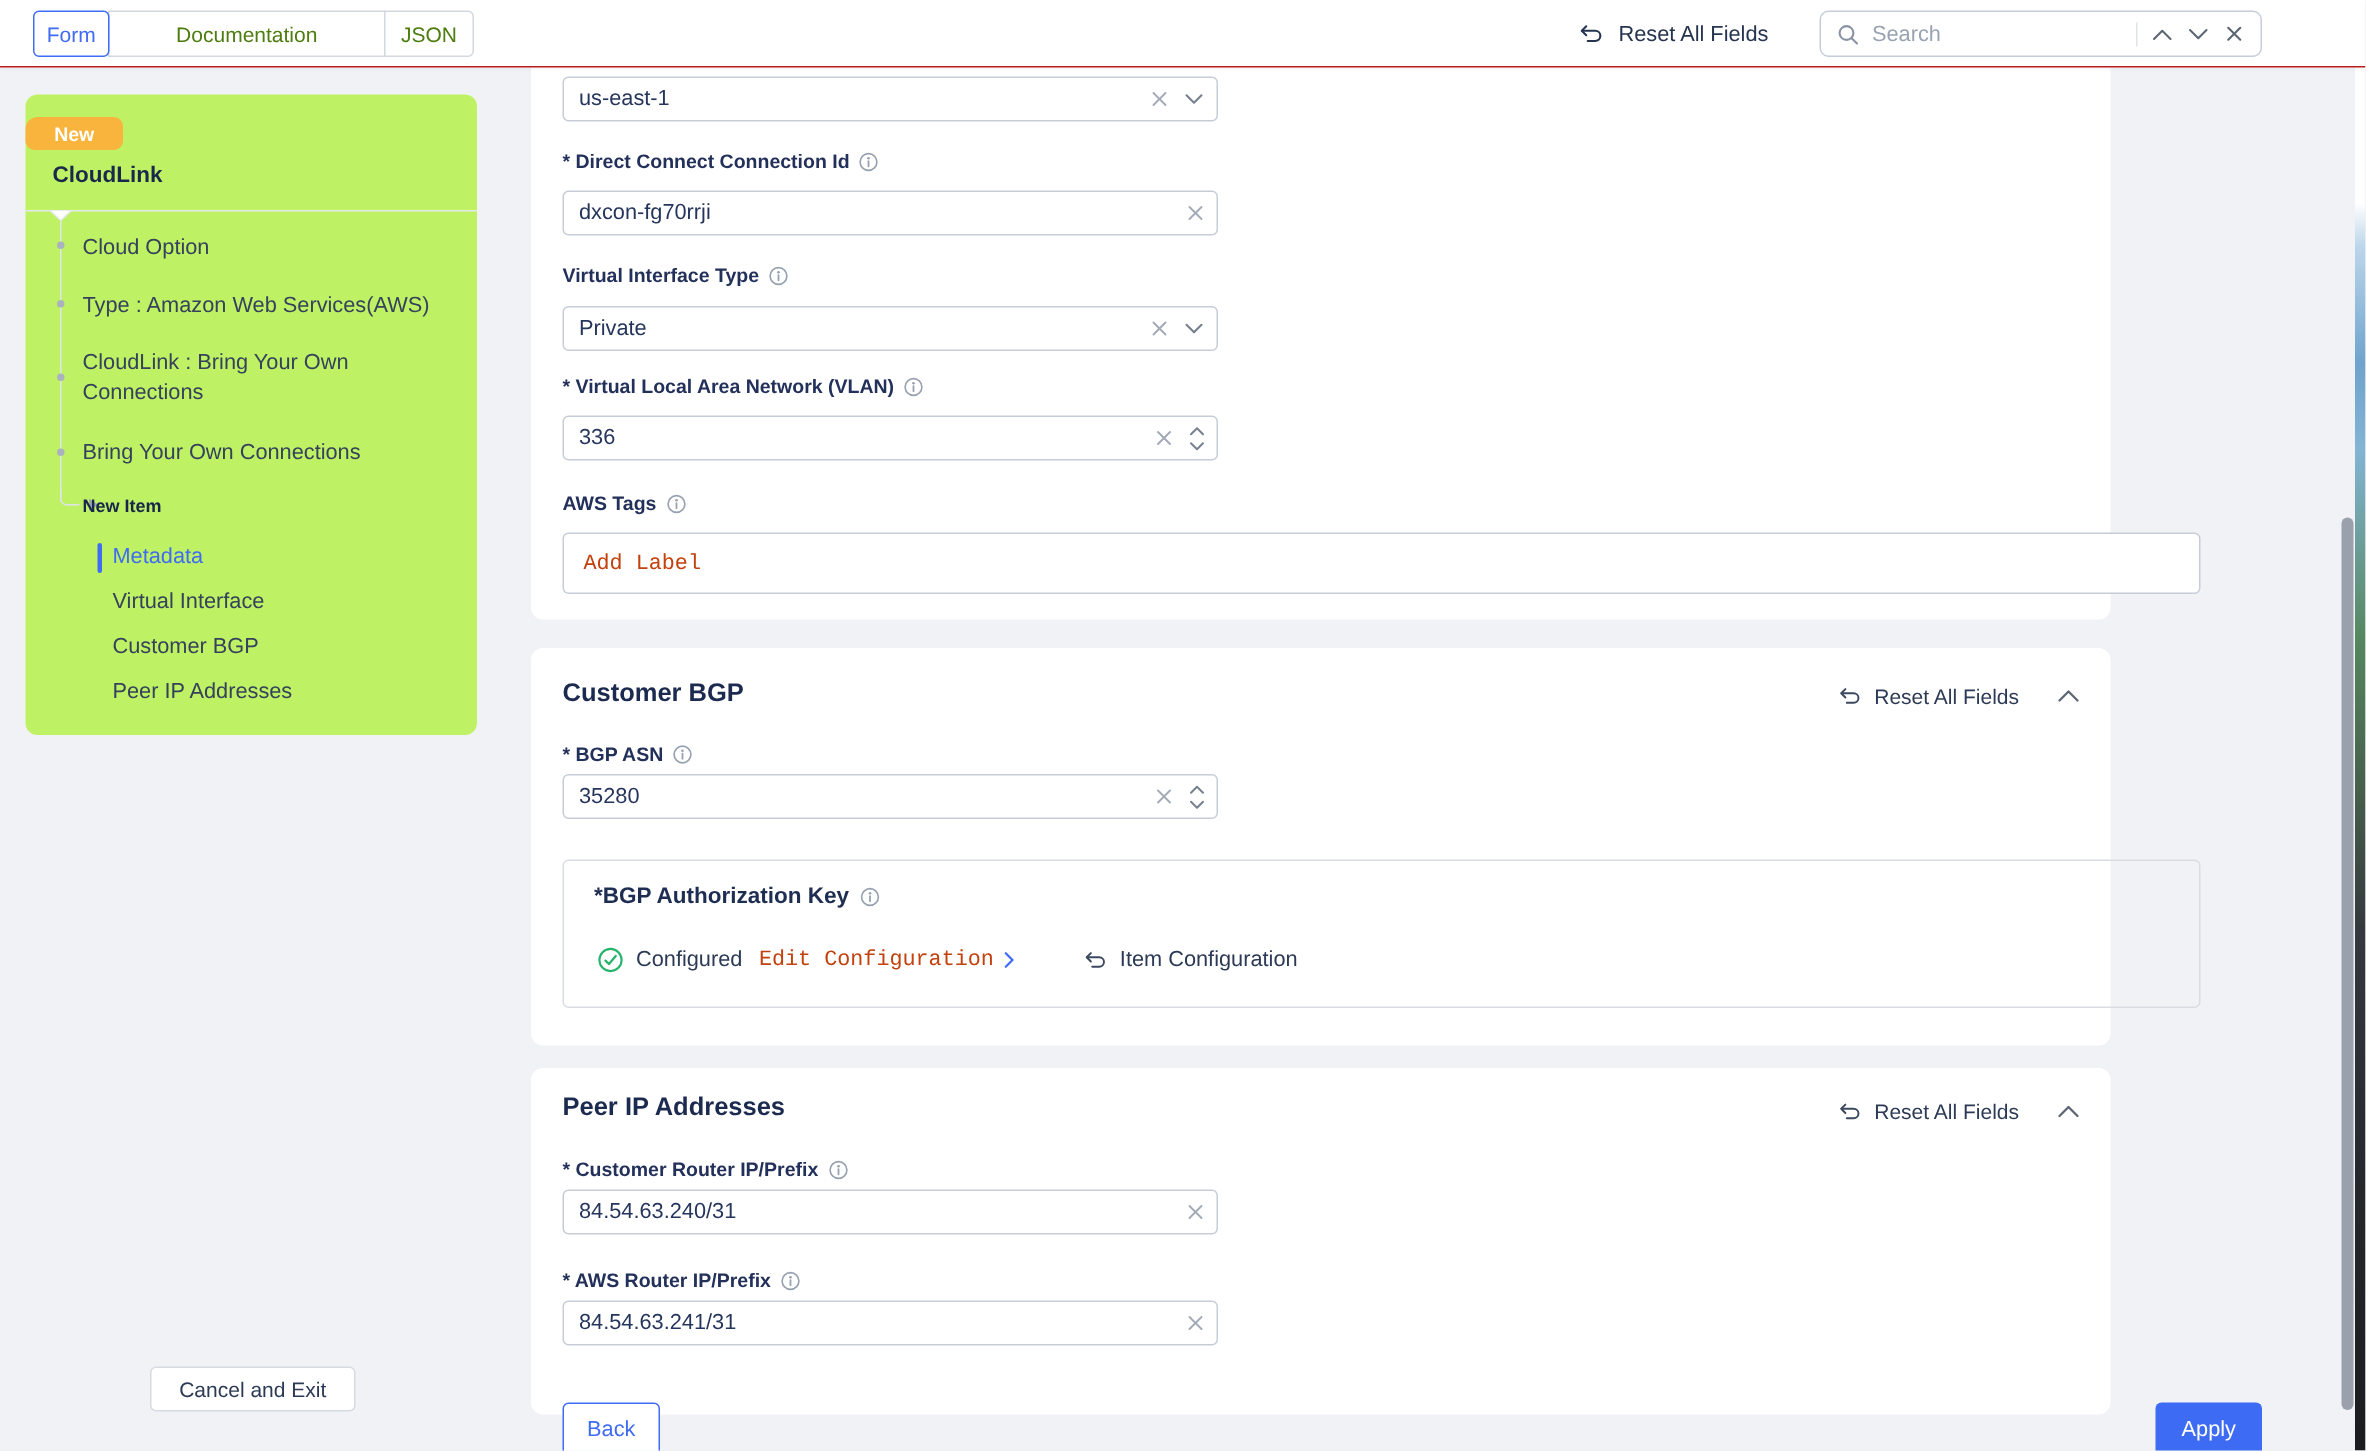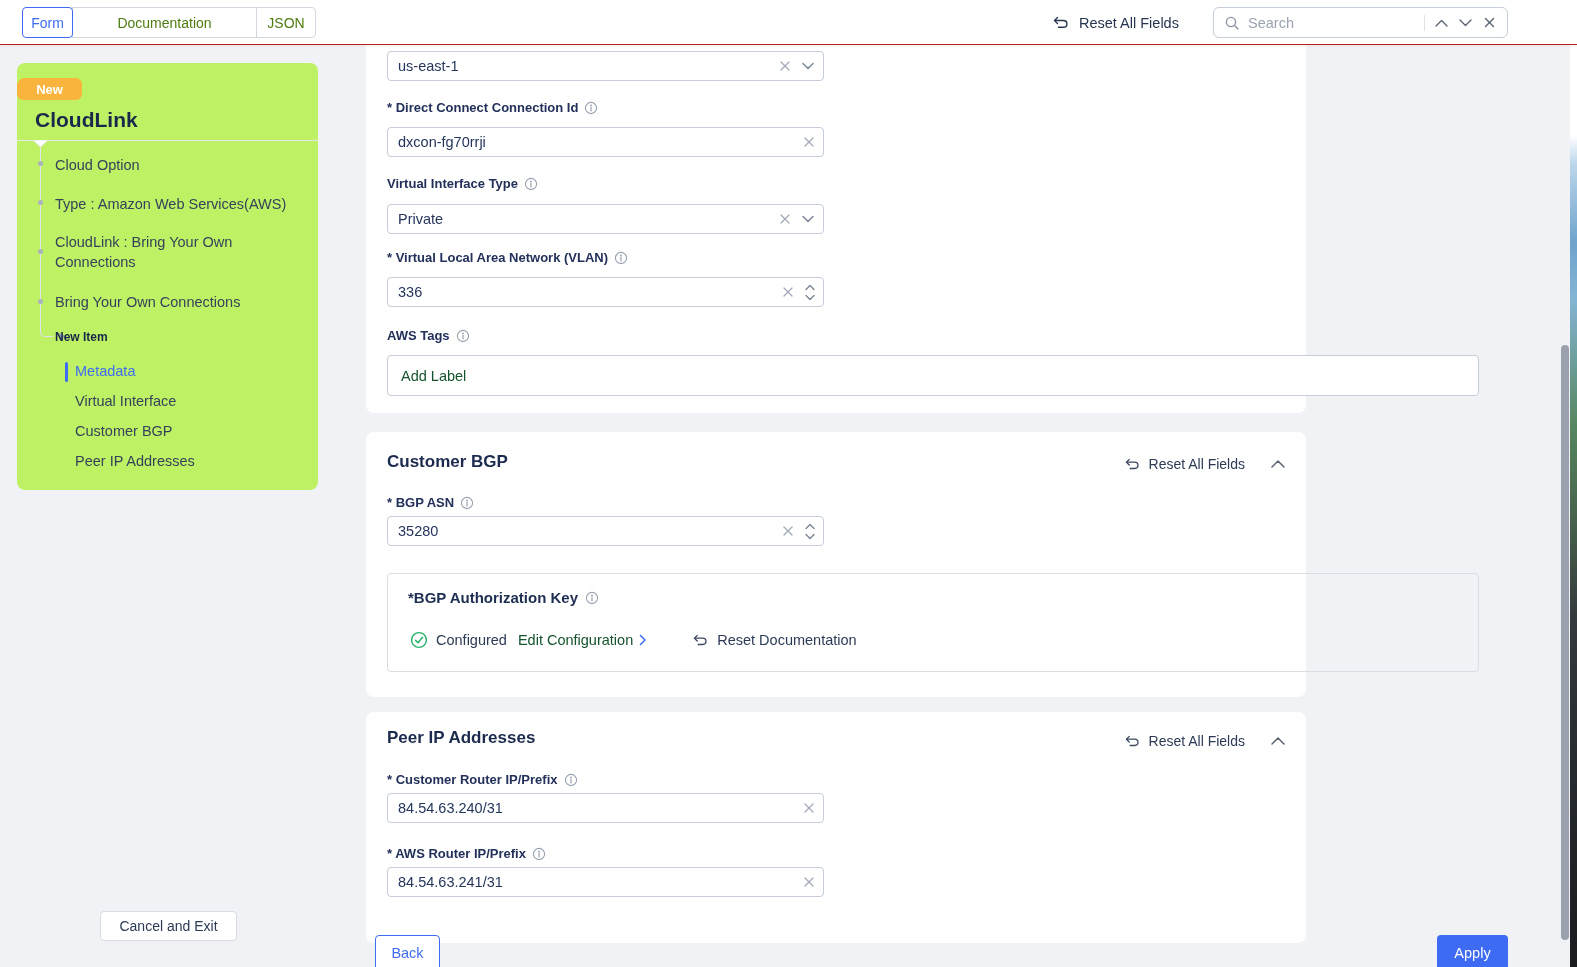--- a/index.html
+++ b/index.html
@@ -23,58 +23,58 @@
   .searchbox input { border:none; outline:none; flex:1; font:14.5px "Liberation Sans",sans-serif;
                      color:#2c3a55; margin-left:8px; min-width:0; background:transparent; }
   .searchbox input::placeholder { color:#9aa3b2; }
   .sb-div { width:1px; height:16px; background:#e0e4ea; margin:0 4px; }
   .sb-ic { width:24px; height:26px; display:flex; align-items:center; justify-content:center; cursor:pointer; }
 
   
   .side-card { position:absolute; left:17px; top:63px; width:301px; height:427px; background:#bef264; border-radius:8px; }
   .badge { position:absolute; left:0; top:15px; width:65px; height:22px; background:#f8b43c; color:#fff;
            font-size:13px; font-weight:bold; border-radius:8px 6px 6px 6px; display:flex; align-items:center; justify-content:center; }
-  .side-title { position:absolute; left:18px; top:45px; font-size:21px; font-weight:bold; color:#19284b; }
+  .side-title { position:absolute; left:18px; top:45px; font-size:15px; font-weight:bold; color:#19284b; }
   .side-div { position:absolute; left:0; top:77px; width:301px; height:1px; background:#e4e7ec; }
   .notch { position:absolute; left:16px; top:77px; }
   .tree-line { position:absolute; left:23px; top:84px; width:1px; height:187px; background:#e0e4ea; }
   .dot { position:absolute; width:5px; height:5px; border-radius:50%; background:#aab2bf; left:21px; }
   .nav-item { position:absolute; left:38px; font-size:14.5px; color:#36425b; line-height:20px; cursor:pointer; }
   .nav-item.bold { font-size:12px; font-weight:bold; color:#17264a; }
   .corner { position:absolute; left:23px; top:264px; }
   .tri { position:absolute; left:42px; top:269px; }
   .sub-item { position:absolute; left:58px; font-size:14.5px; color:#36425b; cursor:pointer; }
   .sub-item.active { color:#3f6cf3; }
   .active-bar { position:absolute; left:48px; top:299px; width:3px; height:20px; background:#3f6cf3; border-radius:2px; }
 
   .cancel-btn { position:absolute; left:100px; top:911px; width:137px; height:30px; background:#fff;
                 border:1px solid #d6dae1; border-radius:4px; font-size:14px; color:#2c3a55;
                 display:flex; align-items:center; justify-content:center; cursor:pointer; }
 
   
-  .card { position:absolute; left:366px; width:940px; background:#fff; border-radius:8px; }
+  .card { position:absolute; left:354px; width:1053px; background:#fff; border-radius:8px; }
   .card1 { top:45px; height:368px; border-radius:0 0 8px 8px; }
   .card2 { top:432px; height:265px; }
   .card3 { top:712px; height:231px; }
 
   .f-label { position:absolute; left:21px; display:flex; align-items:center; gap:6px;
              font-size:13px; font-weight:bold; color:#22305a; }
   .sec-title { position:absolute; left:21px; font-size:17px; font-weight:bold; color:#1b2a4e; }
   .sec-reset { position:absolute; right:61px; display:flex; align-items:center; gap:8px;
                font-size:14px; color:#2c3a55; cursor:pointer; }
   .sec-collapse { position:absolute; right:21px; cursor:pointer; display:flex; }
 
   .inwrap { position:absolute; left:21px; width:437px; height:30px; border:1px solid #c6cdd8;
             border-radius:4px; background:#fff; display:flex; align-items:center; }
   .inwrap input { border:none; outline:none; flex:1; padding:0 10px; font:14.5px "Liberation Sans",sans-serif;
                   color:#25355c; background:transparent; min-width:0; }
   .ic { display:flex; align-items:center; justify-content:center; height:100%; cursor:pointer; padding:0 6px; }
   .tagbox { position:absolute; left:21px; width:1092px; height:41px; border:1px solid #c6cdd8;
             border-radius:4px; background:#fff; display:flex; align-items:center; padding:0 13px; }
-  .link { color:#14532d; font-size:14.5px; cursor:pointer; }
+  .link { color:#c2410c; font-size:14.5px; cursor:pointer;font-family:Liberation Mono, monospace; }
 
   .authbox { position:absolute; left:21px; top:141px; width:1092px; height:99px;
              border:1px solid #d9dce3; border-radius:4px; }
   .auth-label { position:absolute; left:20px; top:15px; font-size:15px; font-weight:bold; color:#1e2d52;
                 display:flex; align-items:center; gap:7px; }
   .auth-row { position:absolute; left:22px; top:57px; display:flex; align-items:center; font-size:14.5px; color:#2c3a55; }
 
   .back-btn { position:absolute; left:375px; top:935px; width:65px; height:36px; background:#fff;
               border:1px solid #3f6cf3; border-radius:4px; color:#3f6cf3; font-size:14.5px;
               display:flex; align-items:center; justify-content:center; cursor:pointer; }
@@ -330,21 +330,21 @@
         <svg width="8" height="12" viewBox="0 0 8 12">
             <polyline points="1.5,1.5 6,6 1.5,10.5" fill="none" stroke="#3f6cf3" stroke-width="1.5" stroke-linecap="round" stroke-linejoin="round"></polyline>
           </svg>
       </span>
       <span style="display:flex; margin-left:45px">
         <svg width="17" height="13" viewBox="0 0 18 14">
             <path d="M5.5 1.5 L2.5 4.5 L5.5 7.5" fill="none" stroke="#3c485e" stroke-width="1.4" stroke-linecap="round" stroke-linejoin="round"></path>
             <path d="M2.9 4.5 H11.5 a3.4 3.4 0 0 1 0 6.8 H6.5" fill="none" stroke="#3c485e" stroke-width="1.4" stroke-linecap="round"></path>
           </svg>
       </span>
-      <span style="margin-left:8px; cursor:pointer">Reset Documentation</span>
+      <span style="margin-left:8px; cursor:pointer">Item Configuration</span>
     </div>
   </div>
 </div>
 
 <div class="card card3">
   <div class="sec-title" style="top:16px">Peer IP Addresses</div>
   <div class="sec-reset" style="top:21px">
     <span style="display:flex">
         <svg width="17" height="13" viewBox="0 0 18 14">
           <path d="M5.5 1.5 L2.5 4.5 L5.5 7.5" fill="none" stroke="#3c485e" stroke-width="1.4" stroke-linecap="round" stroke-linejoin="round"></path>

